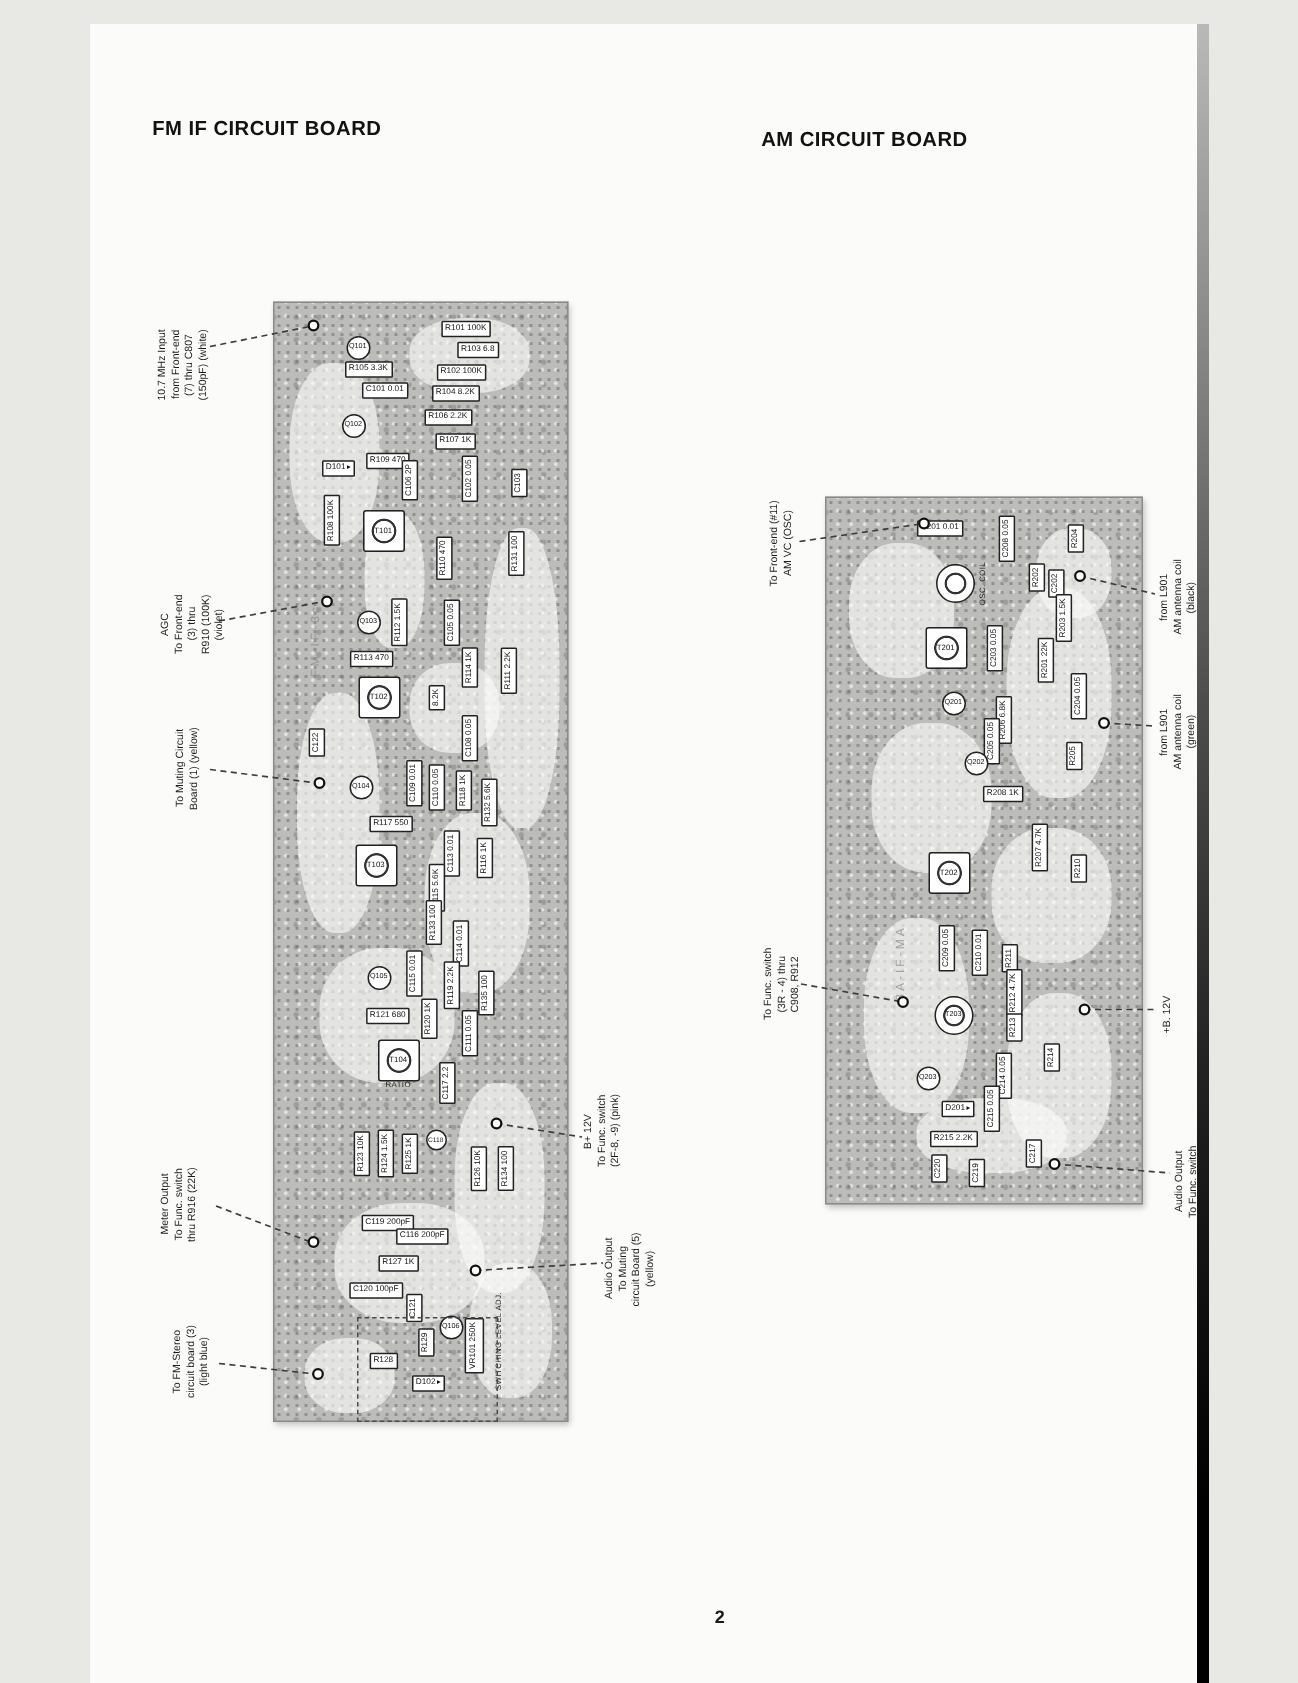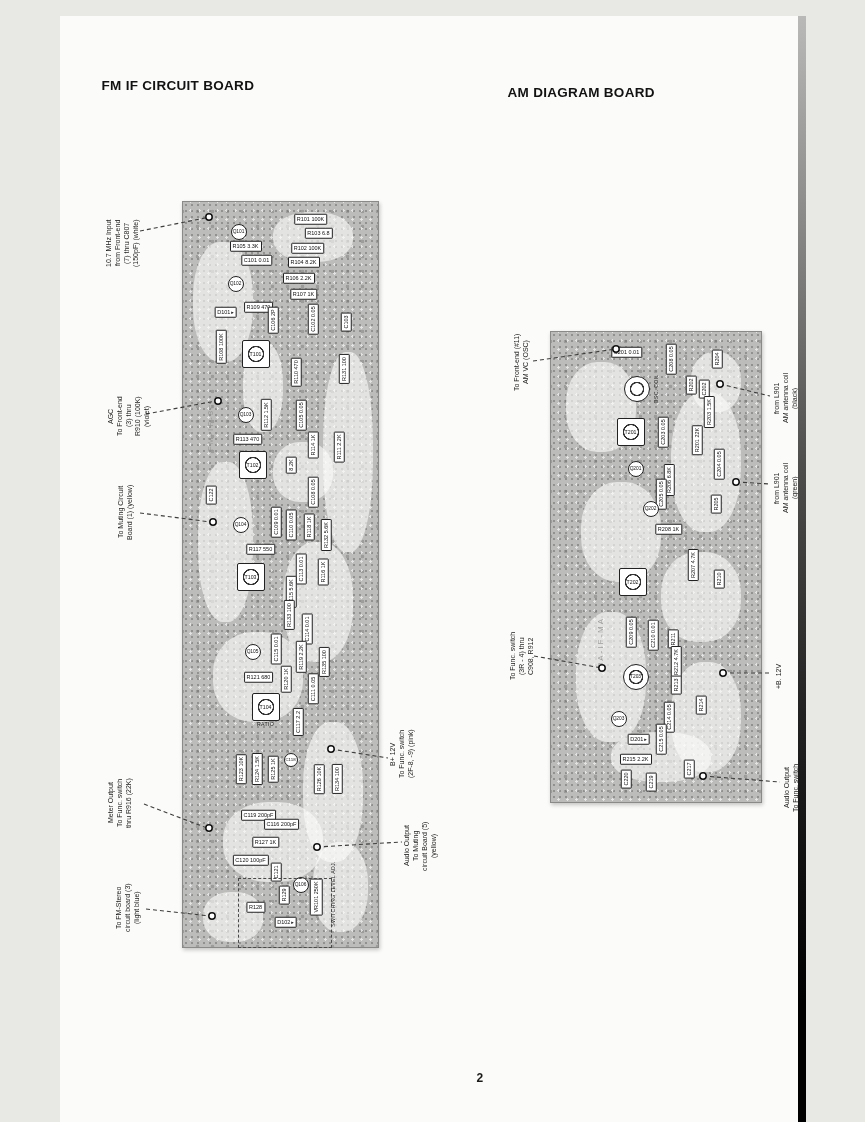--- a/index.html
+++ b/index.html
@@ -86,21 +86,21 @@
   .scan-line{
     position:absolute; left:30px; right:14px; top:1106px; height:0;
     border-top:1px dashed #9a9a98; opacity:.85; z-index:8;
   }
 </style>
 </head>
 <body>
 
 <div class="page">
   <h1 class="title fm-title">FM IF CIRCUIT BOARD</h1>
-  <h1 class="title am-title">AM DIAGRAM BOARD</h1>
+  <h1 class="title am-title">AM CIRCUIT BOARD</h1>
 
   <div class="board fm" id="fm-board">
       <div class="blob" style="left: 10px; top: 40px; width: 60px; height: 120px;"></div>
       <div class="blob" style="left: 90px; top: 10px; width: 80px; height: 50px;"></div>
       <div class="blob" style="left: 140px; top: 150px; width: 50px; height: 200px;"></div>
       <div class="blob" style="left: 15px; top: 260px; width: 55px; height: 160px;"></div>
       <div class="blob" style="left: 100px; top: 340px; width: 70px; height: 120px;"></div>
       <div class="blob" style="left: 30px; top: 430px; width: 90px; height: 90px;"></div>
       <div class="blob" style="left: 120px; top: 520px; width: 60px; height: 140px;"></div>
       <div class="blob" style="left: 40px; top: 600px; width: 100px; height: 80px;"></div>

